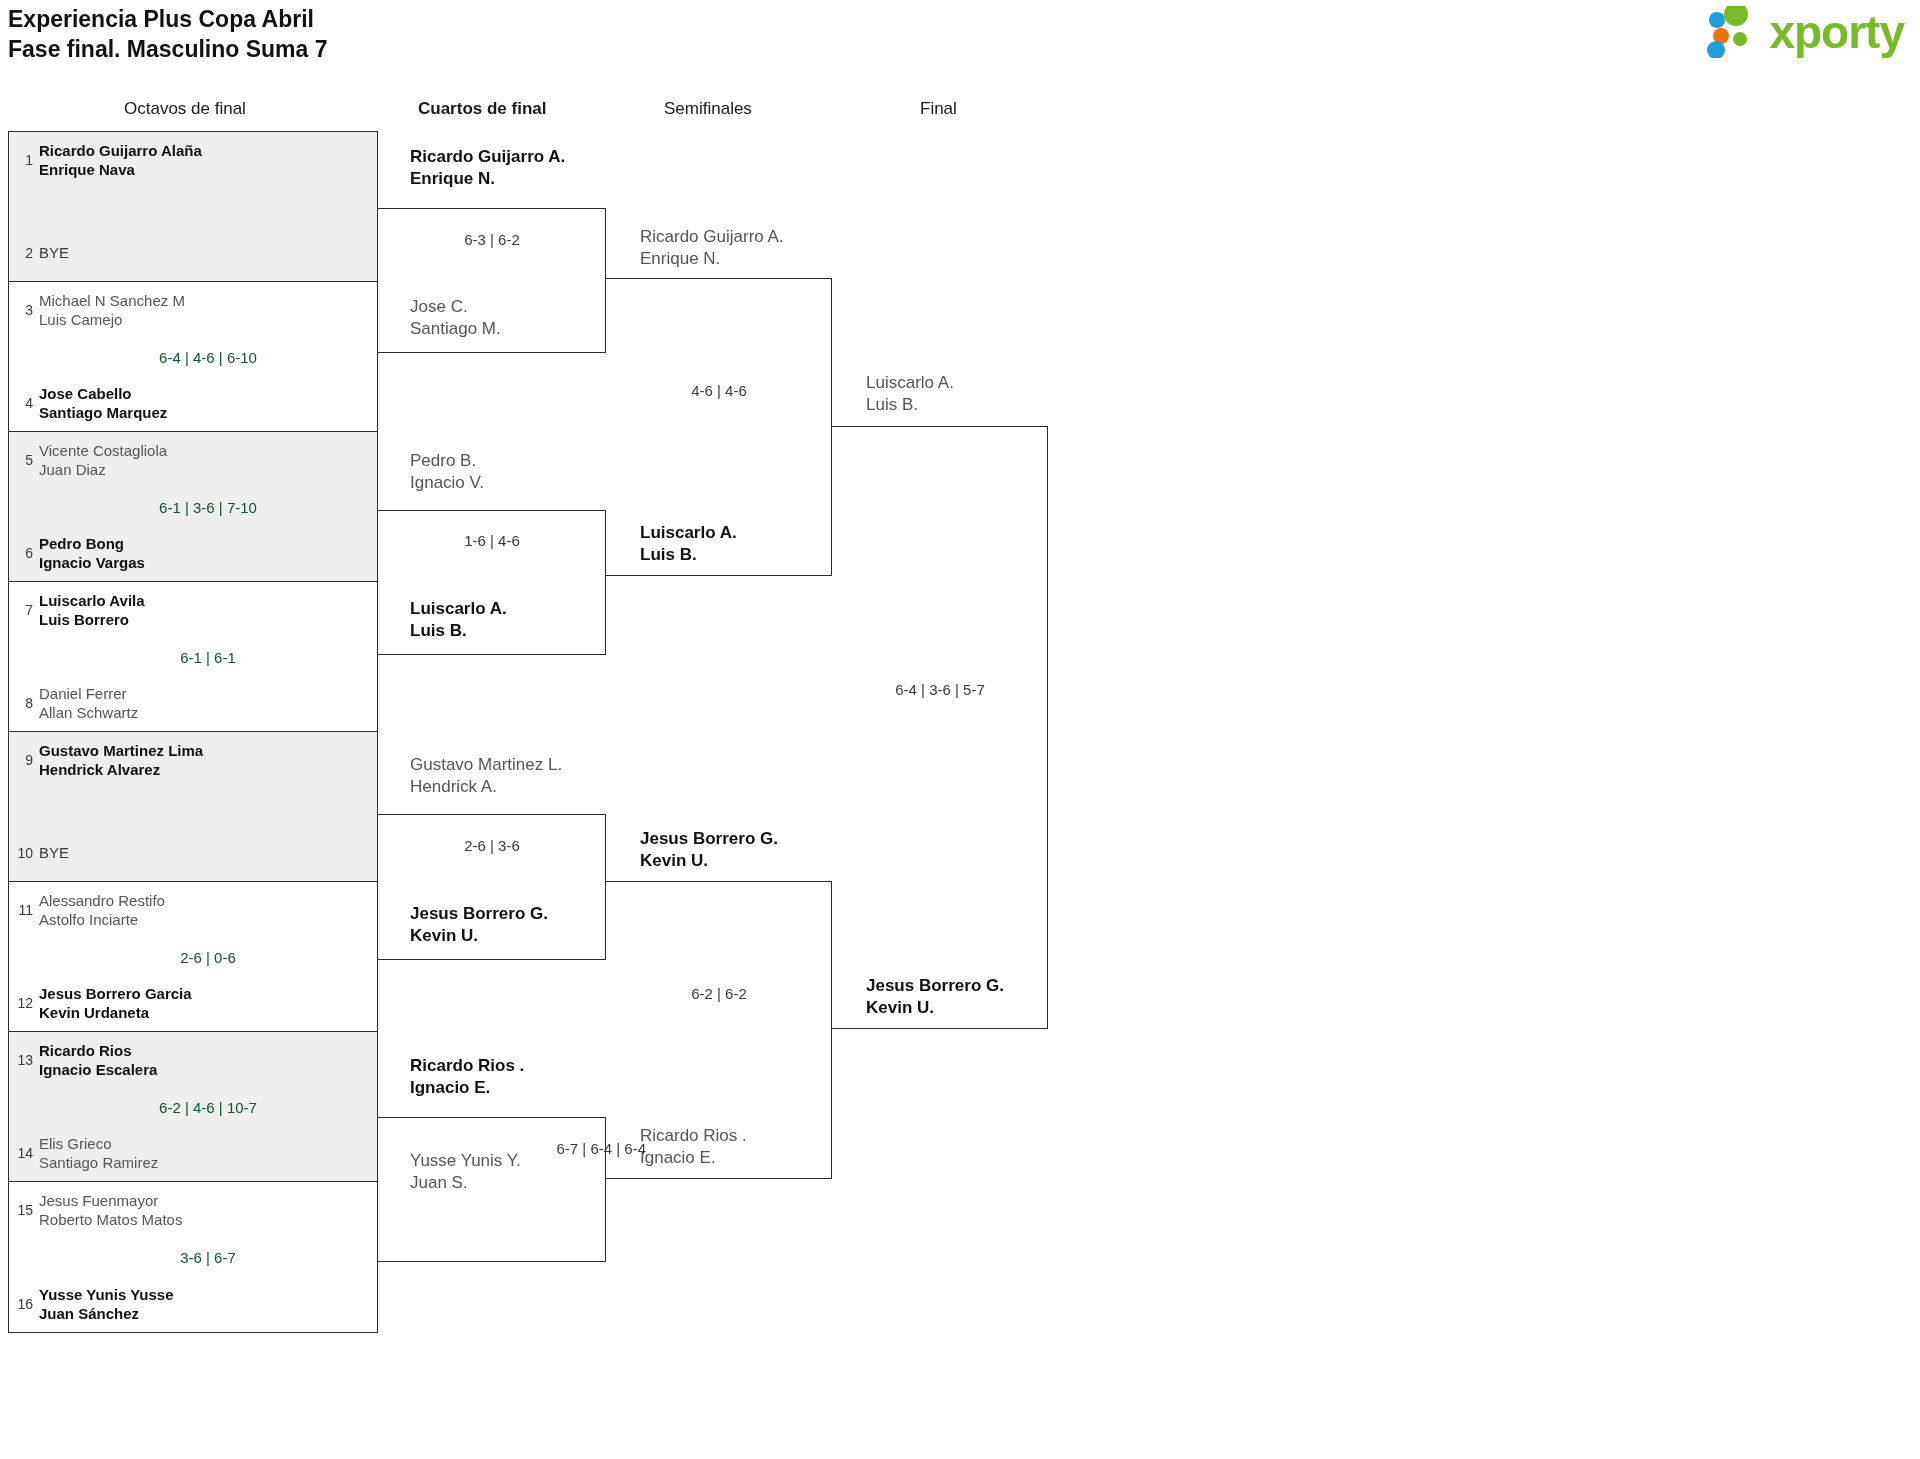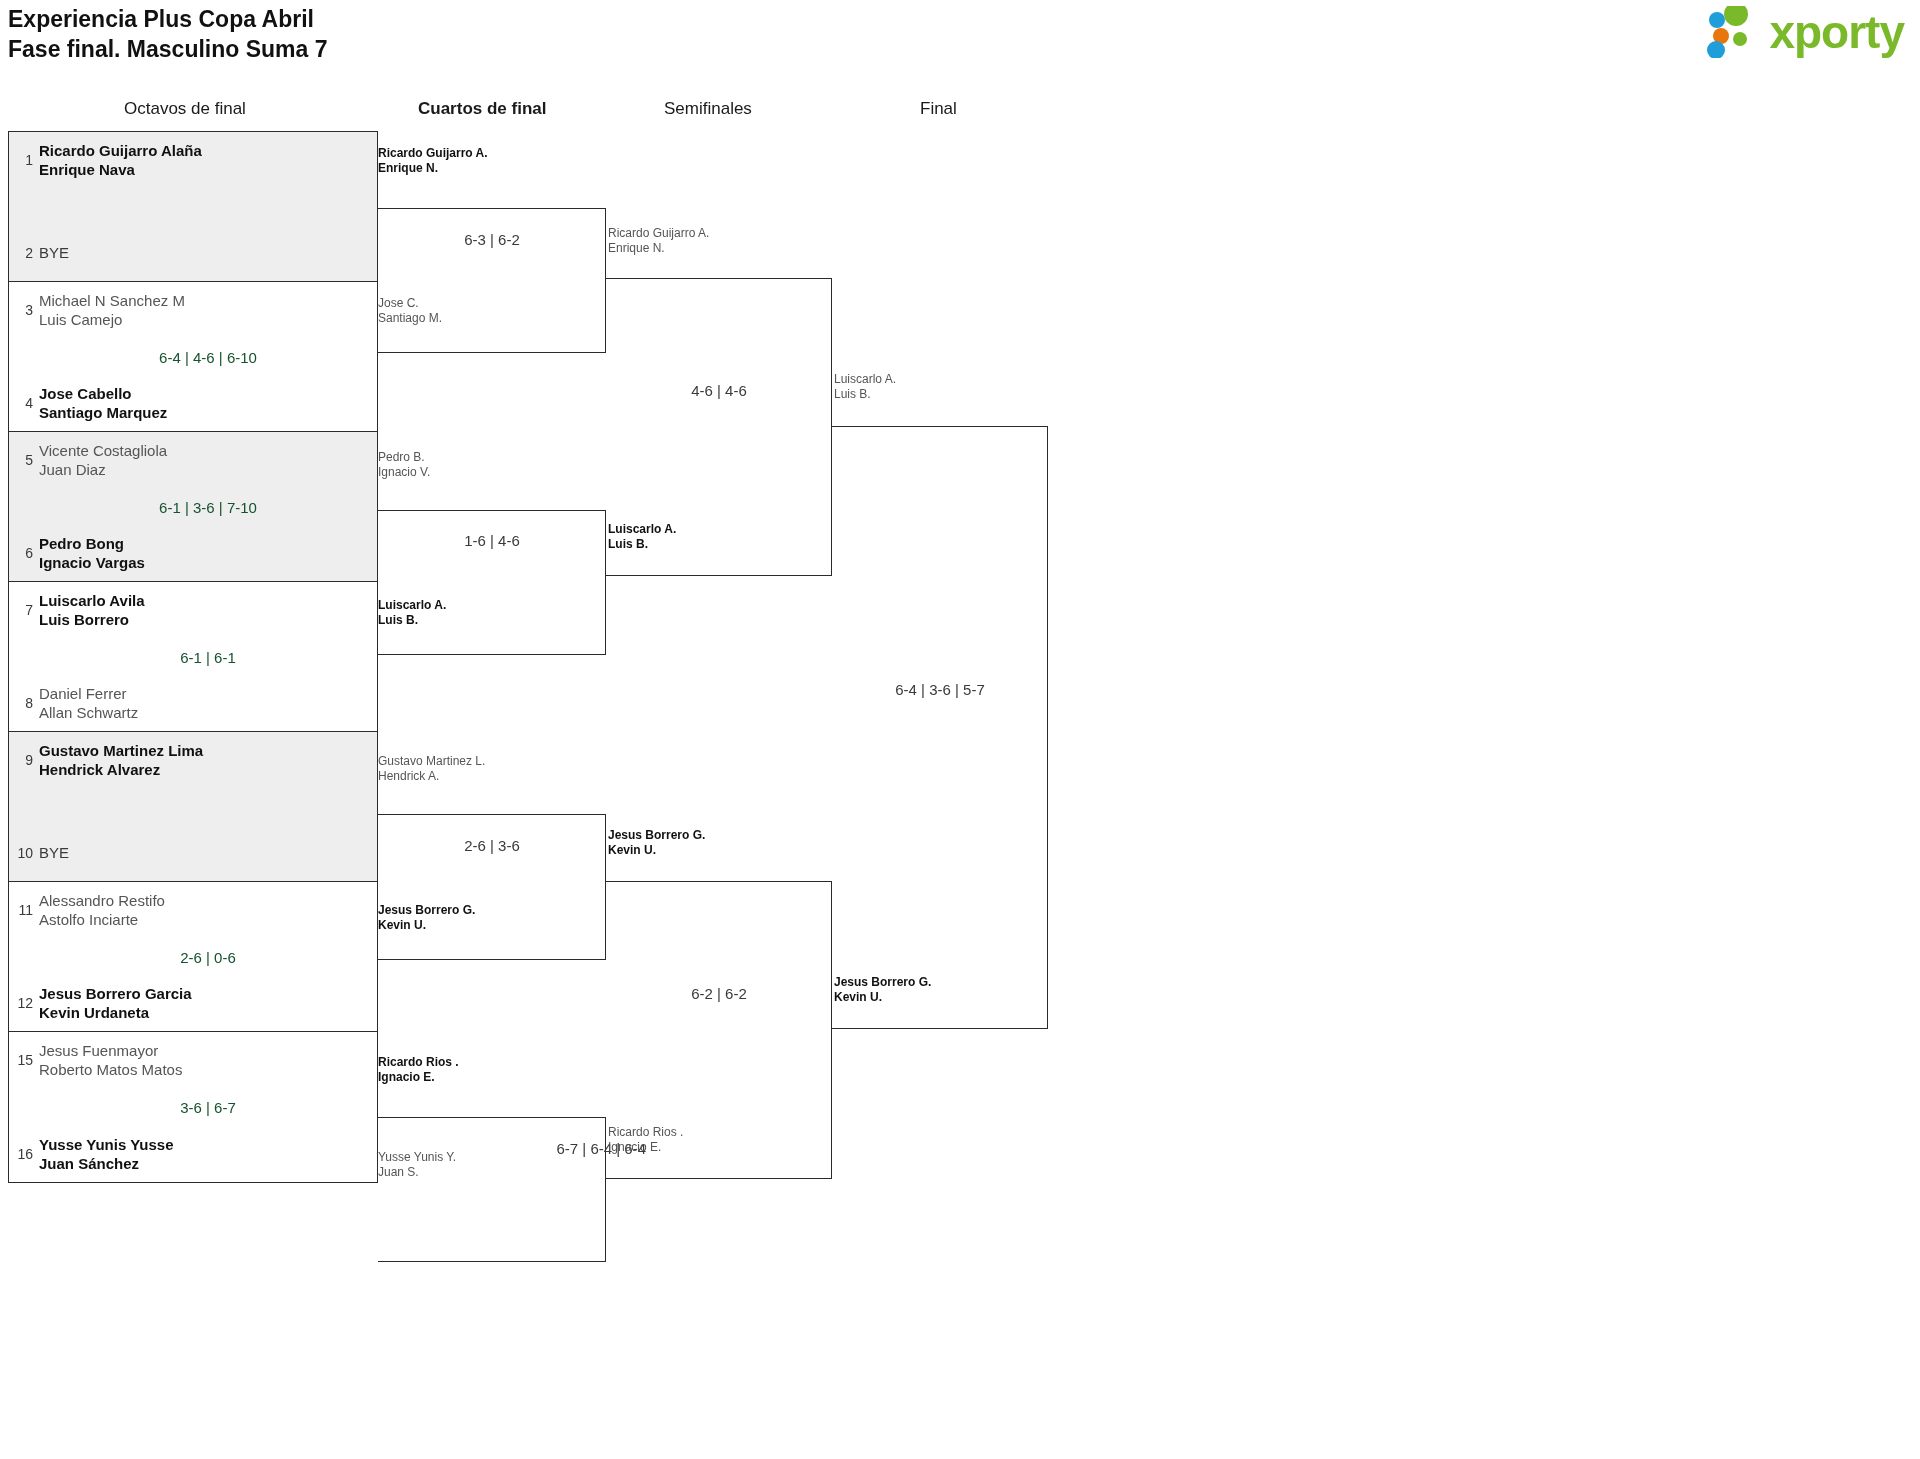--- a/index.html
+++ b/index.html
@@ -122,24 +122,25 @@
   
   .conn-box {
     position: absolute;
     border: 1px solid #2b2b2b;
     border-left: none;
     box-sizing: border-box;
   }
 
   .slot-label {
     position: absolute;
-    font-size: 12px;
+    font-size: 17px;
     line-height: 1.28;
     color: #555555;
     white-space: nowrap;
+    padding-left: 32px;
   }
   .slot-label.winner { color: #111111; font-weight: bold; }
 
   .score-label {
     position: absolute;
     font-size: 15px;
     color: #3a3a3a;
     white-space: nowrap;
     text-align: center;
   }
@@ -267,20 +268,37 @@
       <div class="r1-score">2-6 | 0-6</div>
       <div class="r1-slot bottom">
         <span class="seed">12</span>
         <span class="names winner">
           <span>Jesus Borrero Garcia</span><br>
           <span>Kevin Urdaneta</span>
         </span>
       </div>
     </div>
 
+    <div class="r1-match shaded">
+      <div class="r1-slot top">
+        <span class="seed">13</span>
+        <span class="names winner">
+          <span>Ricardo Rios</span><br>
+          <span>Ignacio Escalera</span>
+        </span>
+      </div>
+      <div class="r1-score">6-2 | 4-6 | 10-7</div>
+      <div class="r1-slot bottom">
+        <span class="seed">14</span>
+        <span class="names">
+          <span>Elis Grieco</span><br>
+          <span>Santiago Ramirez</span>
+        </span>
+      </div>
+    </div>
 
     <div class="r1-match">
       <div class="r1-slot top">
         <span class="seed">15</span>
         <span class="names">
           <span>Jesus Fuenmayor</span><br>
           <span>Roberto Matos Matos</span>
         </span>
       </div>
       <div class="r1-score">3-6 | 6-7</div>

